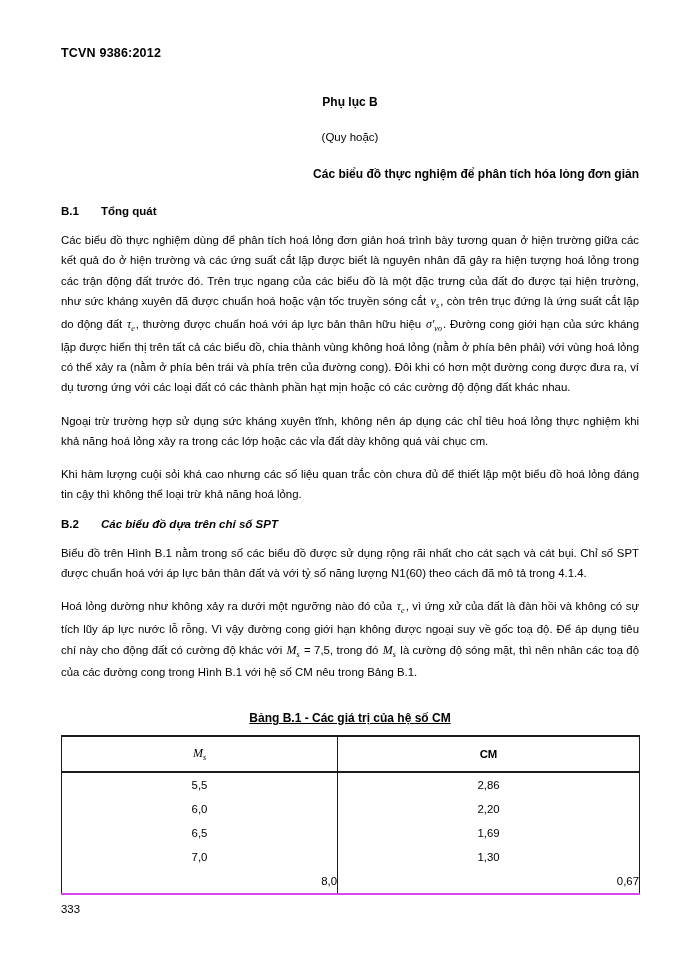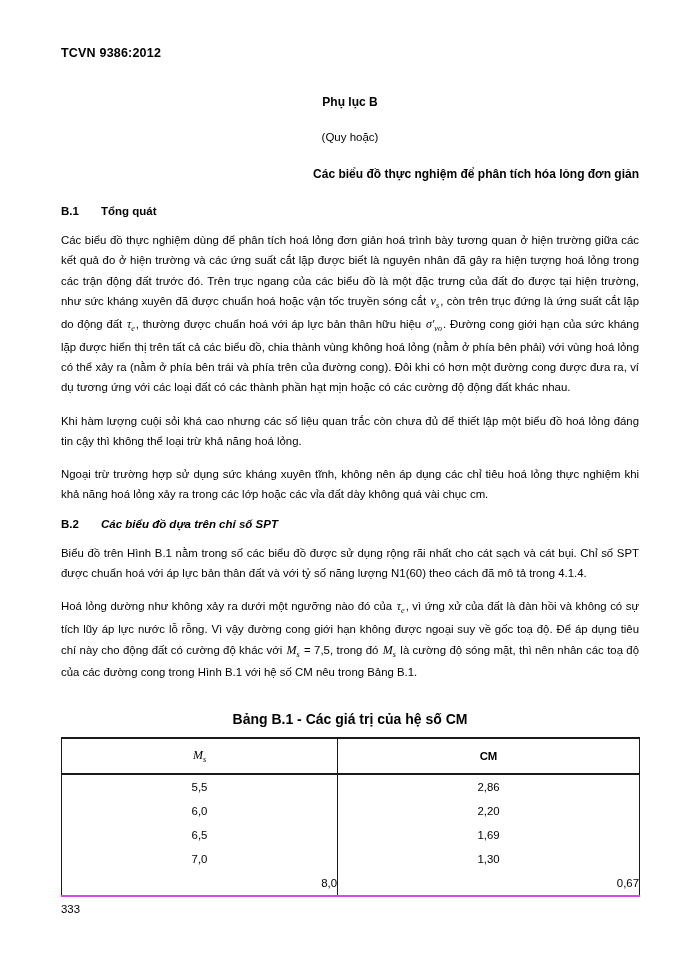--- a/index.html
+++ b/index.html
@@ -83,23 +83,24 @@
     font-style: italic;
     font-size: 12px;
     padding: 0 1px;
   }
   .mathit sub {
     font-size: 0.68em;
     font-style: italic;
   }
   .table-caption {
     text-align: center;
-    font-size: 14px;
+    font-size: 12px;
     font-weight: bold;
     margin: 28px 0 10px 0;
+    text-decoration: underline;
   }
   table.cm-table {
     border-collapse: collapse;
     width: 578px;
     table-layout: fixed;
     margin: 0;
   }
   table.cm-table th,
   table.cm-table td {
     border: 1px solid #1a1a1a;
@@ -154,23 +155,23 @@
     <div class="appendix-title">Phụ lục B</div>
     <div class="appendix-sub">(Quy hoặc)</div>
     <div class="appendix-main-title">Các biểu đồ thực nghiệm để phân tích hóa lỏng đơn giản</div>
 
     <div class="sec-head">
       <span class="sec-num">B.1</span><span class="sec-label">Tổng quát</span>
     </div>
 
     <p class="body-text"><span>Các biểu đồ thực nghiệm dùng để phân tích hoá lỏng đơn giản hoá  trình bày tương quan ở hiện trường giữa các kết quả đo ở hiện trường và các ứng suất cắt lặp được biết là nguyên nhân đã gây ra hiện tượng hoá lỏng trong các trận động đất trước đó. Trên trục ngang của các biểu đồ là một đặc trưng của đất đo được tại hiện trường, như sức kháng xuyên đã được chuẩn hoá hoặc vận tốc truyền sóng cắt </span><span class="mathit"><span>v</span><sub>s</sub></span><span>, còn trên trục đứng là ứng suất cắt lặp do động đất </span><span class="mathit"><span>τ</span><sub>e</sub></span><span>, thường được chuẩn hoá với áp lực bản thân hữu hiệu </span><span class="mathit"><span>σ'</span><sub>vo</sub></span><span>. Đường cong giới hạn của sức kháng lặp được hiển thị trên tất cả các biểu đồ, chia thành vùng không hoá lỏng (nằm ở phía bên phải) với vùng  hoá lỏng có thể xảy ra (nằm ở phía bên trái và phía trên của đường cong). Đôi khi có hơn một đường cong được đưa ra, ví dụ tương ứng với các loại đất có các thành phần hạt mịn hoặc có các cường độ động đất khác nhau.</span></p>
 
+    <p class="body-text">Ngoại trừ trường hợp sử dụng sức kháng xuyên tĩnh, không nên áp dụng các chỉ tiêu hoá lỏng thực nghiệm khi khả năng hoá lỏng xảy ra trong các lớp hoặc các vỉa đất dày không quá vài chục cm.</p>
+
     <p class="body-text">Khi hàm lượng cuội sỏi khá cao nhưng các số liệu quan trắc còn  chưa đủ để thiết lập một biểu đồ hoá lỏng đáng tin cậy thì không thể loại trừ khả năng hoá lỏng.</p>
-
-    <p class="body-text">Ngoại trừ trường hợp sử dụng sức kháng xuyên tĩnh, không nên áp dụng các chỉ tiêu hoá lỏng thực nghiệm khi khả năng hoá lỏng xảy ra trong các lớp hoặc các vỉa đất dày không quá vài chục cm.</p>
 
     <div class="sec-head italic" style="margin-top:6px;">
       <span class="sec-num">B.2</span><span class="sec-label">Các biểu đồ dựa trên chỉ số SPT</span>
     </div>
 
     <p class="body-text">Biểu đồ trên Hình B.1 nằm trong số các biểu đồ được sử dụng rộng rãi nhất cho cát sạch và cát bụi. Chỉ số SPT được chuẩn hoá với áp lực bản thân đất và với tỷ số năng lượng N1(60) theo cách đã mô tả trong 4.1.4.</p>
 
     <p class="body-text"><span>Hoá lỏng dường như không xảy ra dưới một ngưỡng nào đó của </span><span class="mathit"><span>τ</span><sub>e</sub></span><span>, vì ứng xử của đất là đàn hồi và không có sự tích lũy áp lực nước lỗ rỗng. Vì vậy đường cong giới hạn không được ngoại suy về gốc toạ độ. Để áp dụng tiêu chí này cho động đất có cường độ khác với </span><span class="mathit"><span>M</span><sub>s</sub></span><span> = 7,5, trong đó </span><span class="mathit"><span>M</span><sub>s</sub></span><span> là cường độ sóng mặt, thì nên nhân các toạ độ của các đường cong trong Hình B.1 với  hệ số CM nêu trong Bảng B.1.</span></p>
 
     <div class="table-caption">Bảng B.1 - Các giá trị của hệ số CM</div>

